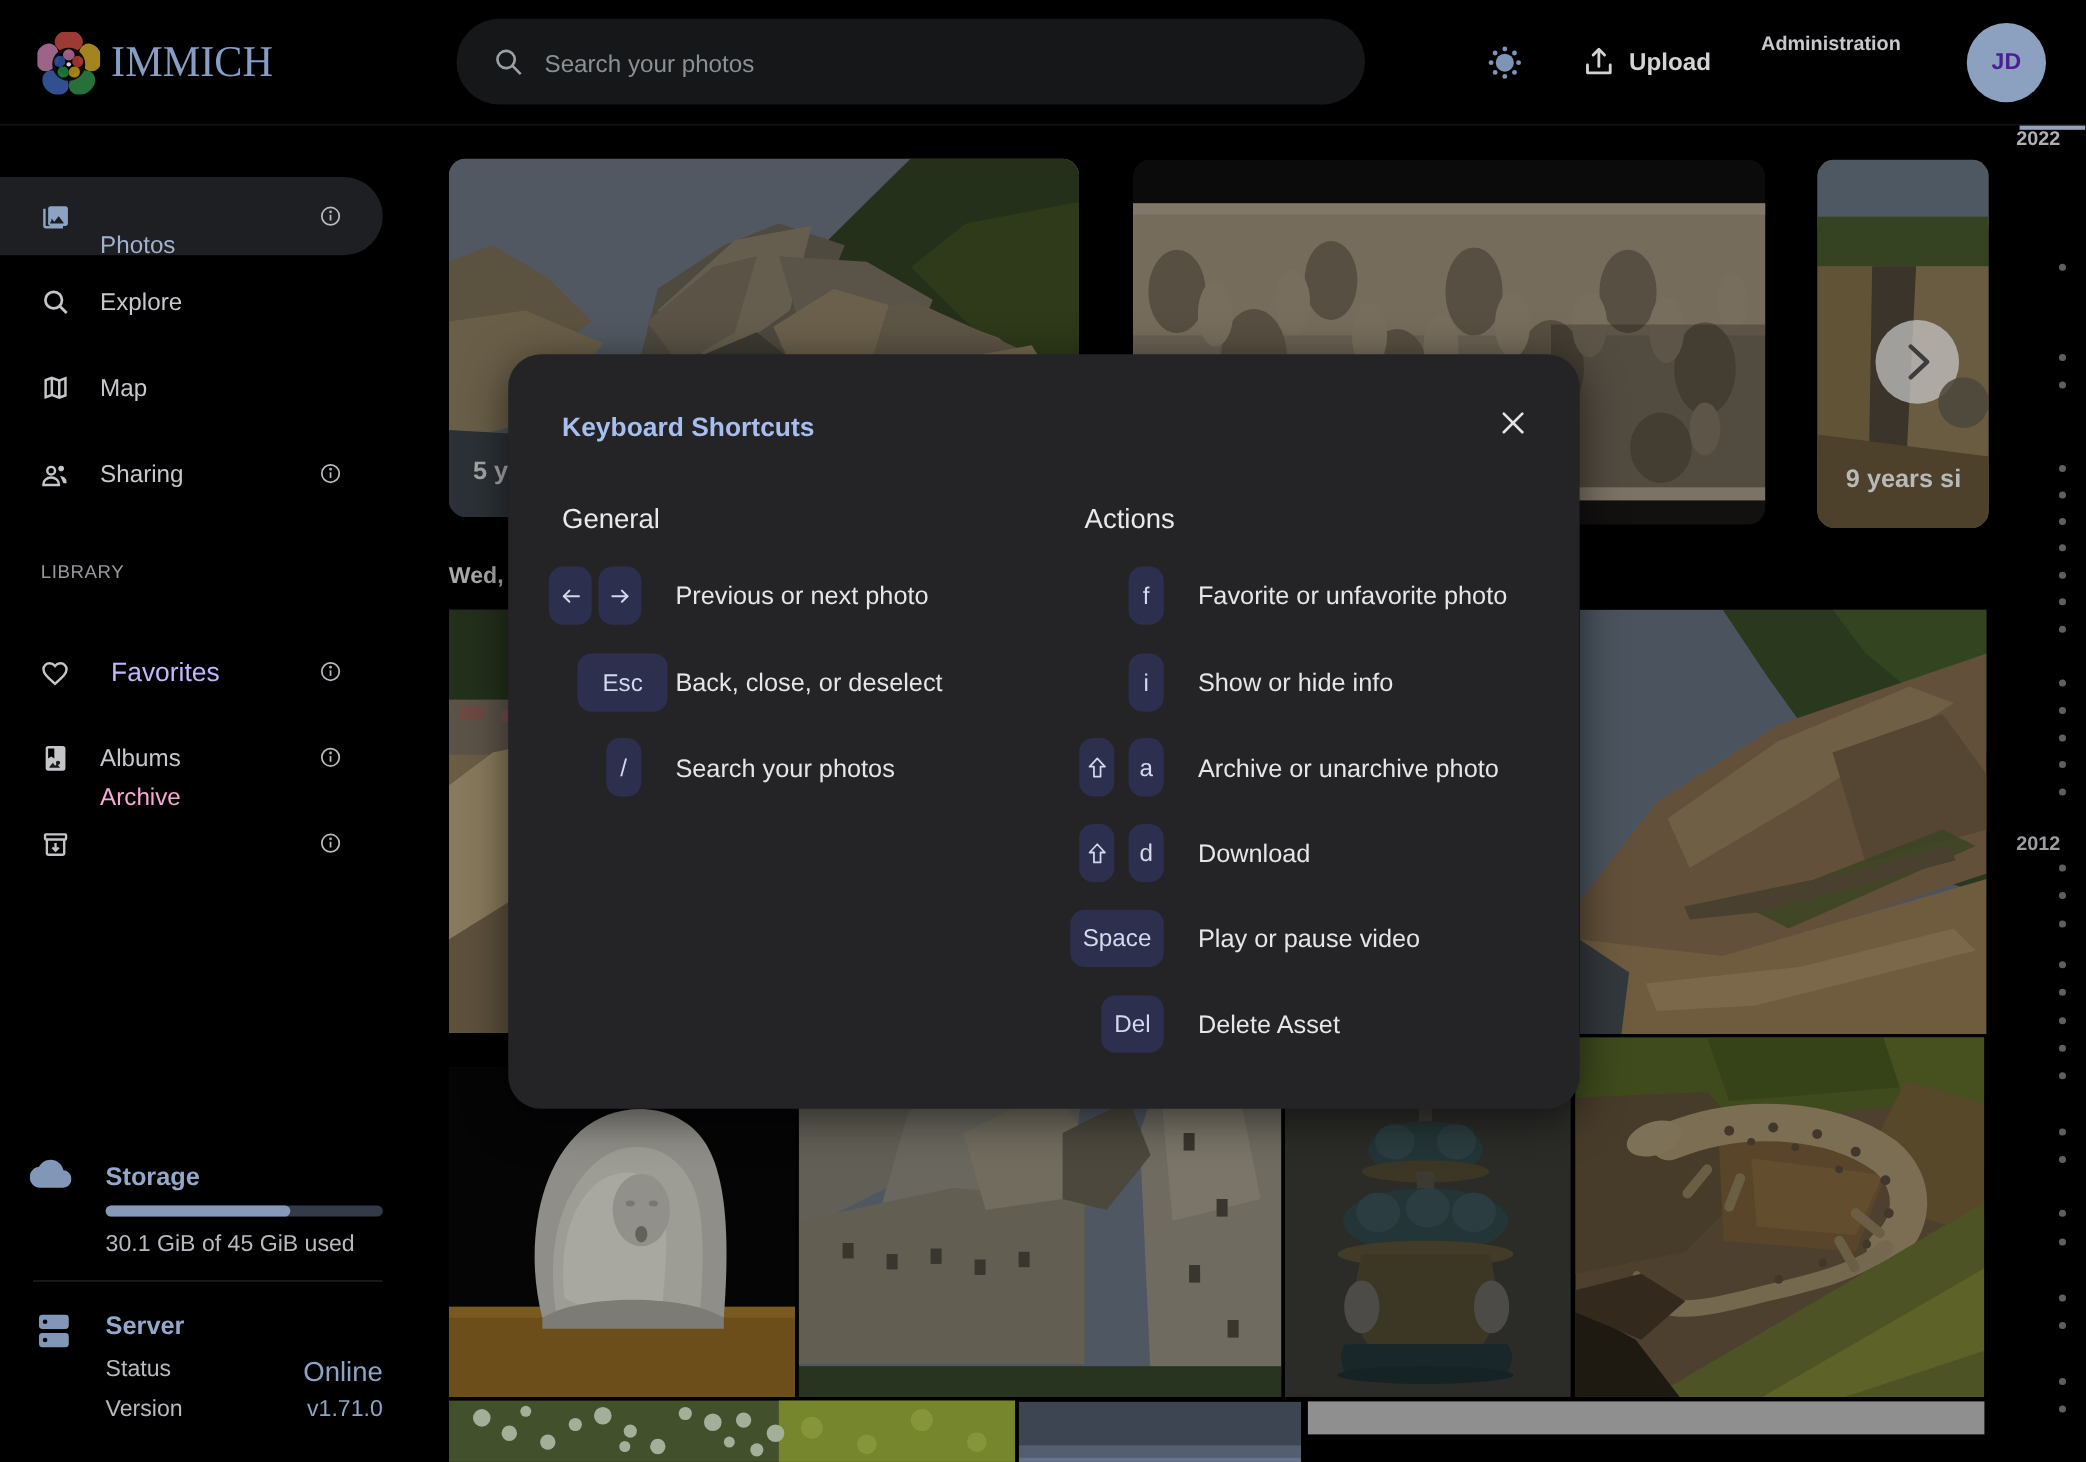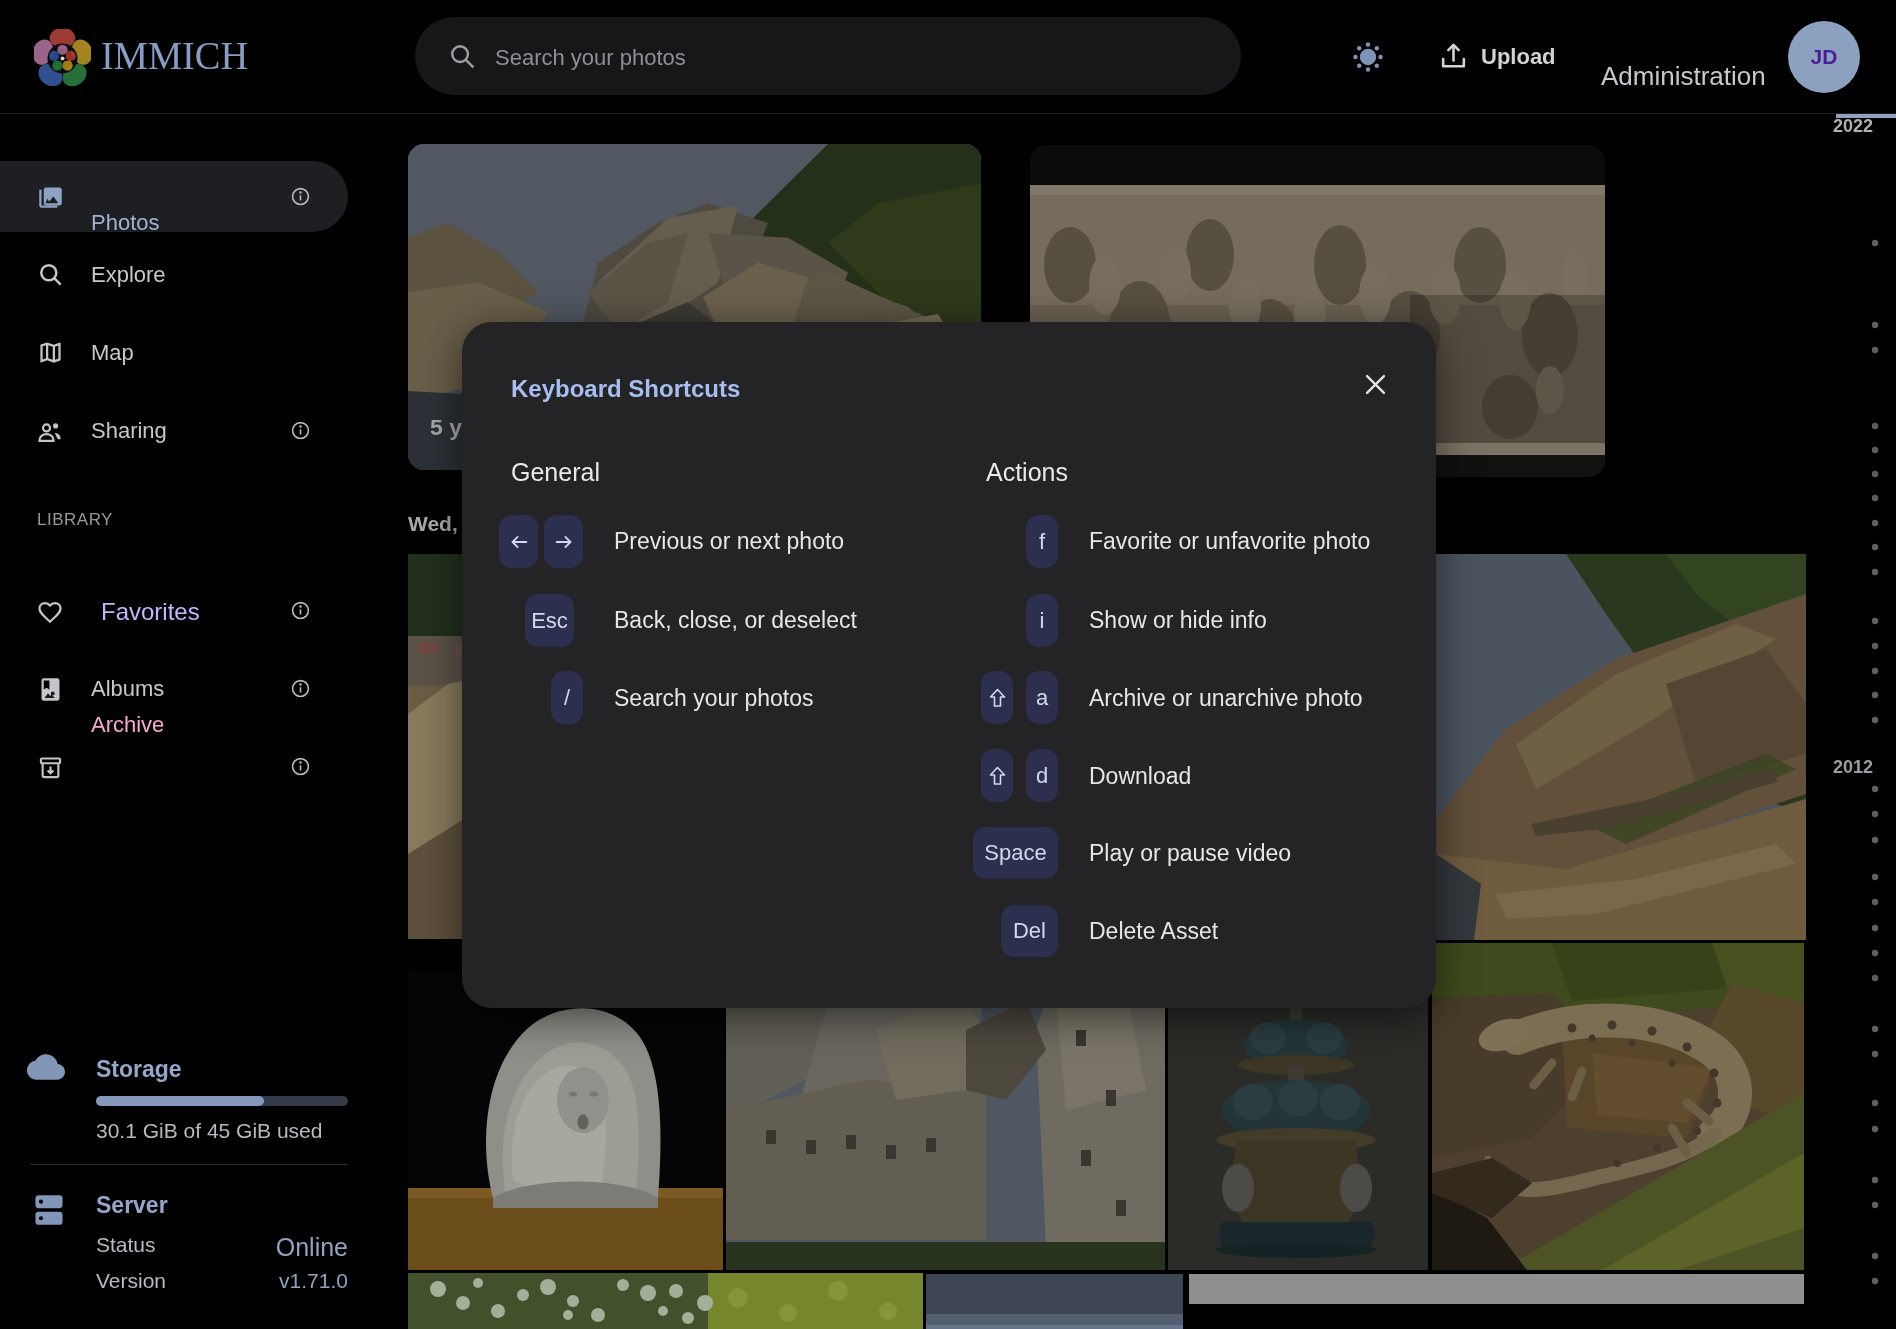--- a/index.html
+++ b/index.html
@@ -75,20 +75,35 @@
           <ellipse cx="250" cy="245" rx="15" ry="26"></ellipse>
         <ellipse cx="390" cy="250" rx="15" ry="26"></ellipse>
           <ellipse cx="520" cy="245" rx="14" ry="24"></ellipse>
       </g>
       <rect x="380" y="150" width="195" height="162" fill="#000000" opacity="0.22"></rect>
       <rect x="0" y="298" width="575" height="12" fill="#7b7365"></rect>
       <rect x="0" y="310" width="575" height="22" fill="#121110"></rect>
     </svg>
   </div>
 
+  <div class="card" style="left:1652px;top:145px;width:156px;height:335px;border-radius:16px;">
+    <svg width="156" height="335" viewBox="0 0 156 335">
+      <rect width="156" height="335" fill="#594a34"></rect>
+      <rect x="0" y="0" width="156" height="60" fill="#4e5862"></rect>
+      <rect x="0" y="52" width="156" height="45" fill="#364322"></rect>
+      <polygon points="0,97 60,97 50,335 0,335" fill="#615336"></polygon>
+      <polygon points="50,97 90,97 80,335 46,335" fill="#3a342a"></polygon>
+      <polygon points="90,97 156,97 156,335 78,335" fill="#6a5c40"></polygon>
+      <polygon points="0,250 156,270 156,335 0,335" fill="#4d412c"></polygon>
+      <circle cx="91" cy="184" r="38" fill="#c9c9c9" opacity="0.72"></circle>
+      <path d="M85 170 L100 184 L85 198" fill="none" stroke="#3c3c3c" stroke-width="4" stroke-linecap="round" stroke-linejoin="round"></path>
+      <circle cx="133" cy="221" r="23" fill="#4a473c" opacity="0.85"></circle>
+      <text x="26" y="298" fill="#b9b9b9" font-size="23" font-weight="600" font-family="Liberation Sans, sans-serif">9 years si</text>
+    </svg>
+  </div>
 
   <div class="card" style="left:408px;top:554px;width:313px;height:385px;">
     <svg width="313" height="385" viewBox="0 0 313 385">
       <rect width="313" height="385" fill="#6b5d44"></rect>
       <rect x="0" y="0" width="313" height="90" fill="#23301c"></rect>
       <rect x="0" y="82" width="313" height="50" fill="#5c5348"></rect>
       <rect x="10" y="88" width="22" height="12" fill="#6e4a41"></rect>
         <rect x="48" y="92" width="20" height="10" fill="#73504a"></rect>
       <rect x="84" y="86" width="22" height="12" fill="#644540"></rect>
         <rect x="120" y="93" width="20" height="10" fill="#75514b"></rect>
@@ -341,21 +356,21 @@
         <circle cx="25.8" cy="25.8" r="2.2"></circle>
     </g>
   </svg>
 
   <svg class="abs" style="left:1438px;top:41px;" width="31" height="31" viewBox="0 0 24 24" fill="none" stroke="#d2d3d5" stroke-width="2" stroke-linecap="round" stroke-linejoin="round">
     <path d="M12 15 V 3.5"></path>
       <path d="M8 7 L 12 3 L 16 7"></path>
       <path d="M4 14 v 5.5 h 16 v -5.5"></path>
   </svg>
   <div class="abs" style="left:1481px;top:44px;color:#d2d3d5;font-size:22px;font-weight:700;">Upload</div>
-  <div class="abs" style="left:1601px;top:61px;color:#c6c8cb;font-size:26px;font-weight:400;">Administration</div>
+  <div class="abs" style="left:1601px;top:29px;color:#c6c8cb;font-size:18px;font-weight:700;">Administration</div>
 
   <div class="abs" style="left:1788px;top:21px;width:72px;height:72px;border-radius:50%;background:#8ba1bf;color:#4c1d95;font-size:21px;font-weight:700;text-align:center;line-height:72px;">JD</div>
 
   <div class="abs" style="left:0;top:161px;width:348px;height:71px;background:#1d1f22;border-radius:0 36px 36px 0;"></div>
 
   <svg class="abs" style="left:37px;top:183px;" width="27" height="27" viewBox="0 0 24 24" fill="#8da3c4">
     <path d="M20 4 H8 C6.9 4 6 4.9 6 6 v12 c0 1.1 .9 2 2 2 h12 c1.1 0 2 -.9 2 -2 V6 c0 -1.1 -.9 -2 -2 -2 z M8.9 13.98 l2.1 2.53 3.1 -3.99 c.2 -.26 .6 -.26 .8 .01 l3.51 4.68 c.25 .33 .01 .8 -.4 .8 H8.12 c-.41 0 -.65 -.47 -.39 -.8 l.77 -1.23 z"></path>
     <path d="M2 6 v14 c0 1.1 .9 2 2 2 h14 v-2 H4 V6 H2 z"></path>
   </svg>
   <div class="abs" style="left:91px;top:184px;color:#a2b2ce;font-size:22px;font-weight:500;margin-top:26px;">Photos</div>
@@ -462,21 +477,21 @@
       </svg>
     </div>
   <div class="key" style="left:544px;top:515px;width:39px;height:53px;">
       <svg width="22" height="22" viewBox="0 0 24 24" fill="none" stroke="#d3d8ec" stroke-width="2" stroke-linecap="round" stroke-linejoin="round">
         <path d="M4 12 H19"></path>
         <path d="M13.5 6.5 L19 12 l-5.5 5.5"></path>
       </svg>
     </div>
   <div class="ktext" style="left:614px;top:528px;">Previous or next photo</div>
 
-  <div class="key" style="left:525px;top:594px;width:49px;height:53px;">Esc</div>
+  <div class="key" style="left:525px;top:594px;width:82px;height:53px;">Esc</div>
   <div class="ktext" style="left:614px;top:607px;">Back, close, or deselect</div>
 
   <div class="key" style="left:551px;top:671px;width:32px;height:53px;">/</div>
   <div class="ktext" style="left:614px;top:685px;">Search your photos</div>
 
   <div class="key" style="left:1026px;top:515px;width:32px;height:53px;">f</div>
   <div class="ktext" style="left:1089px;top:528px;">Favorite or unfavorite photo</div>
 
   <div class="key" style="left:1026px;top:594px;width:32px;height:53px;">i</div>
   <div class="ktext" style="left:1089px;top:607px;">Show or hide info</div>

